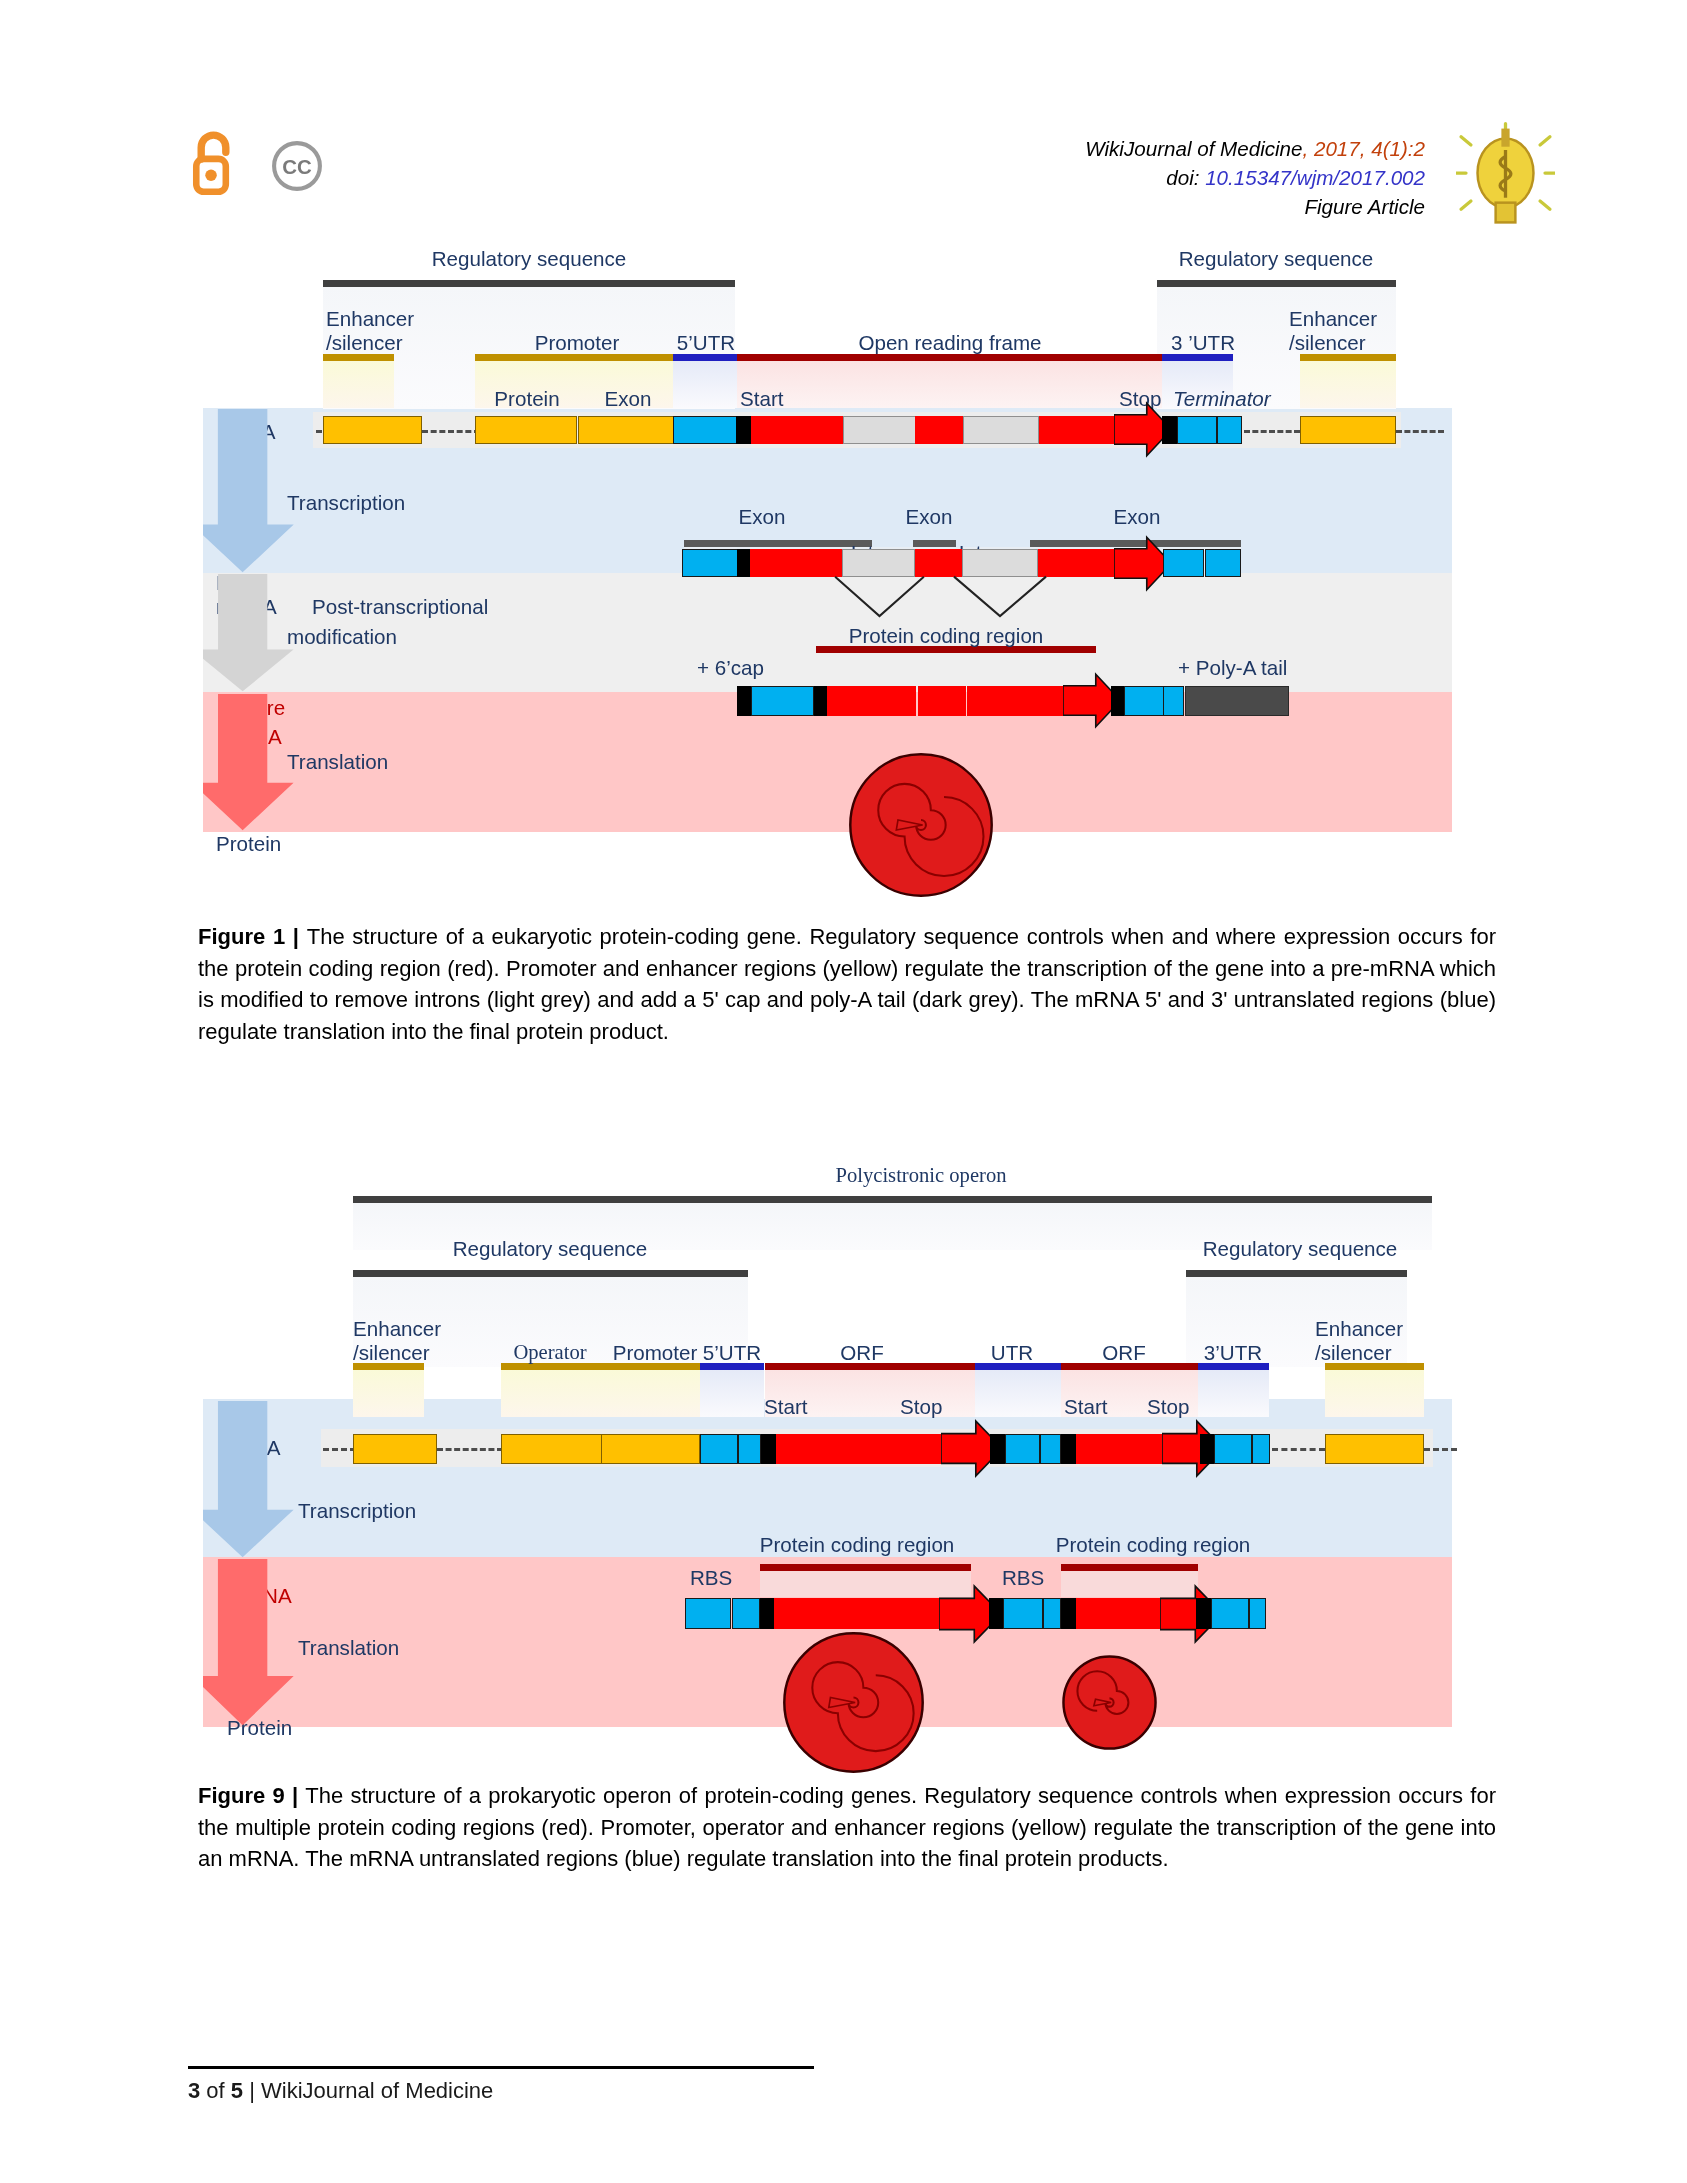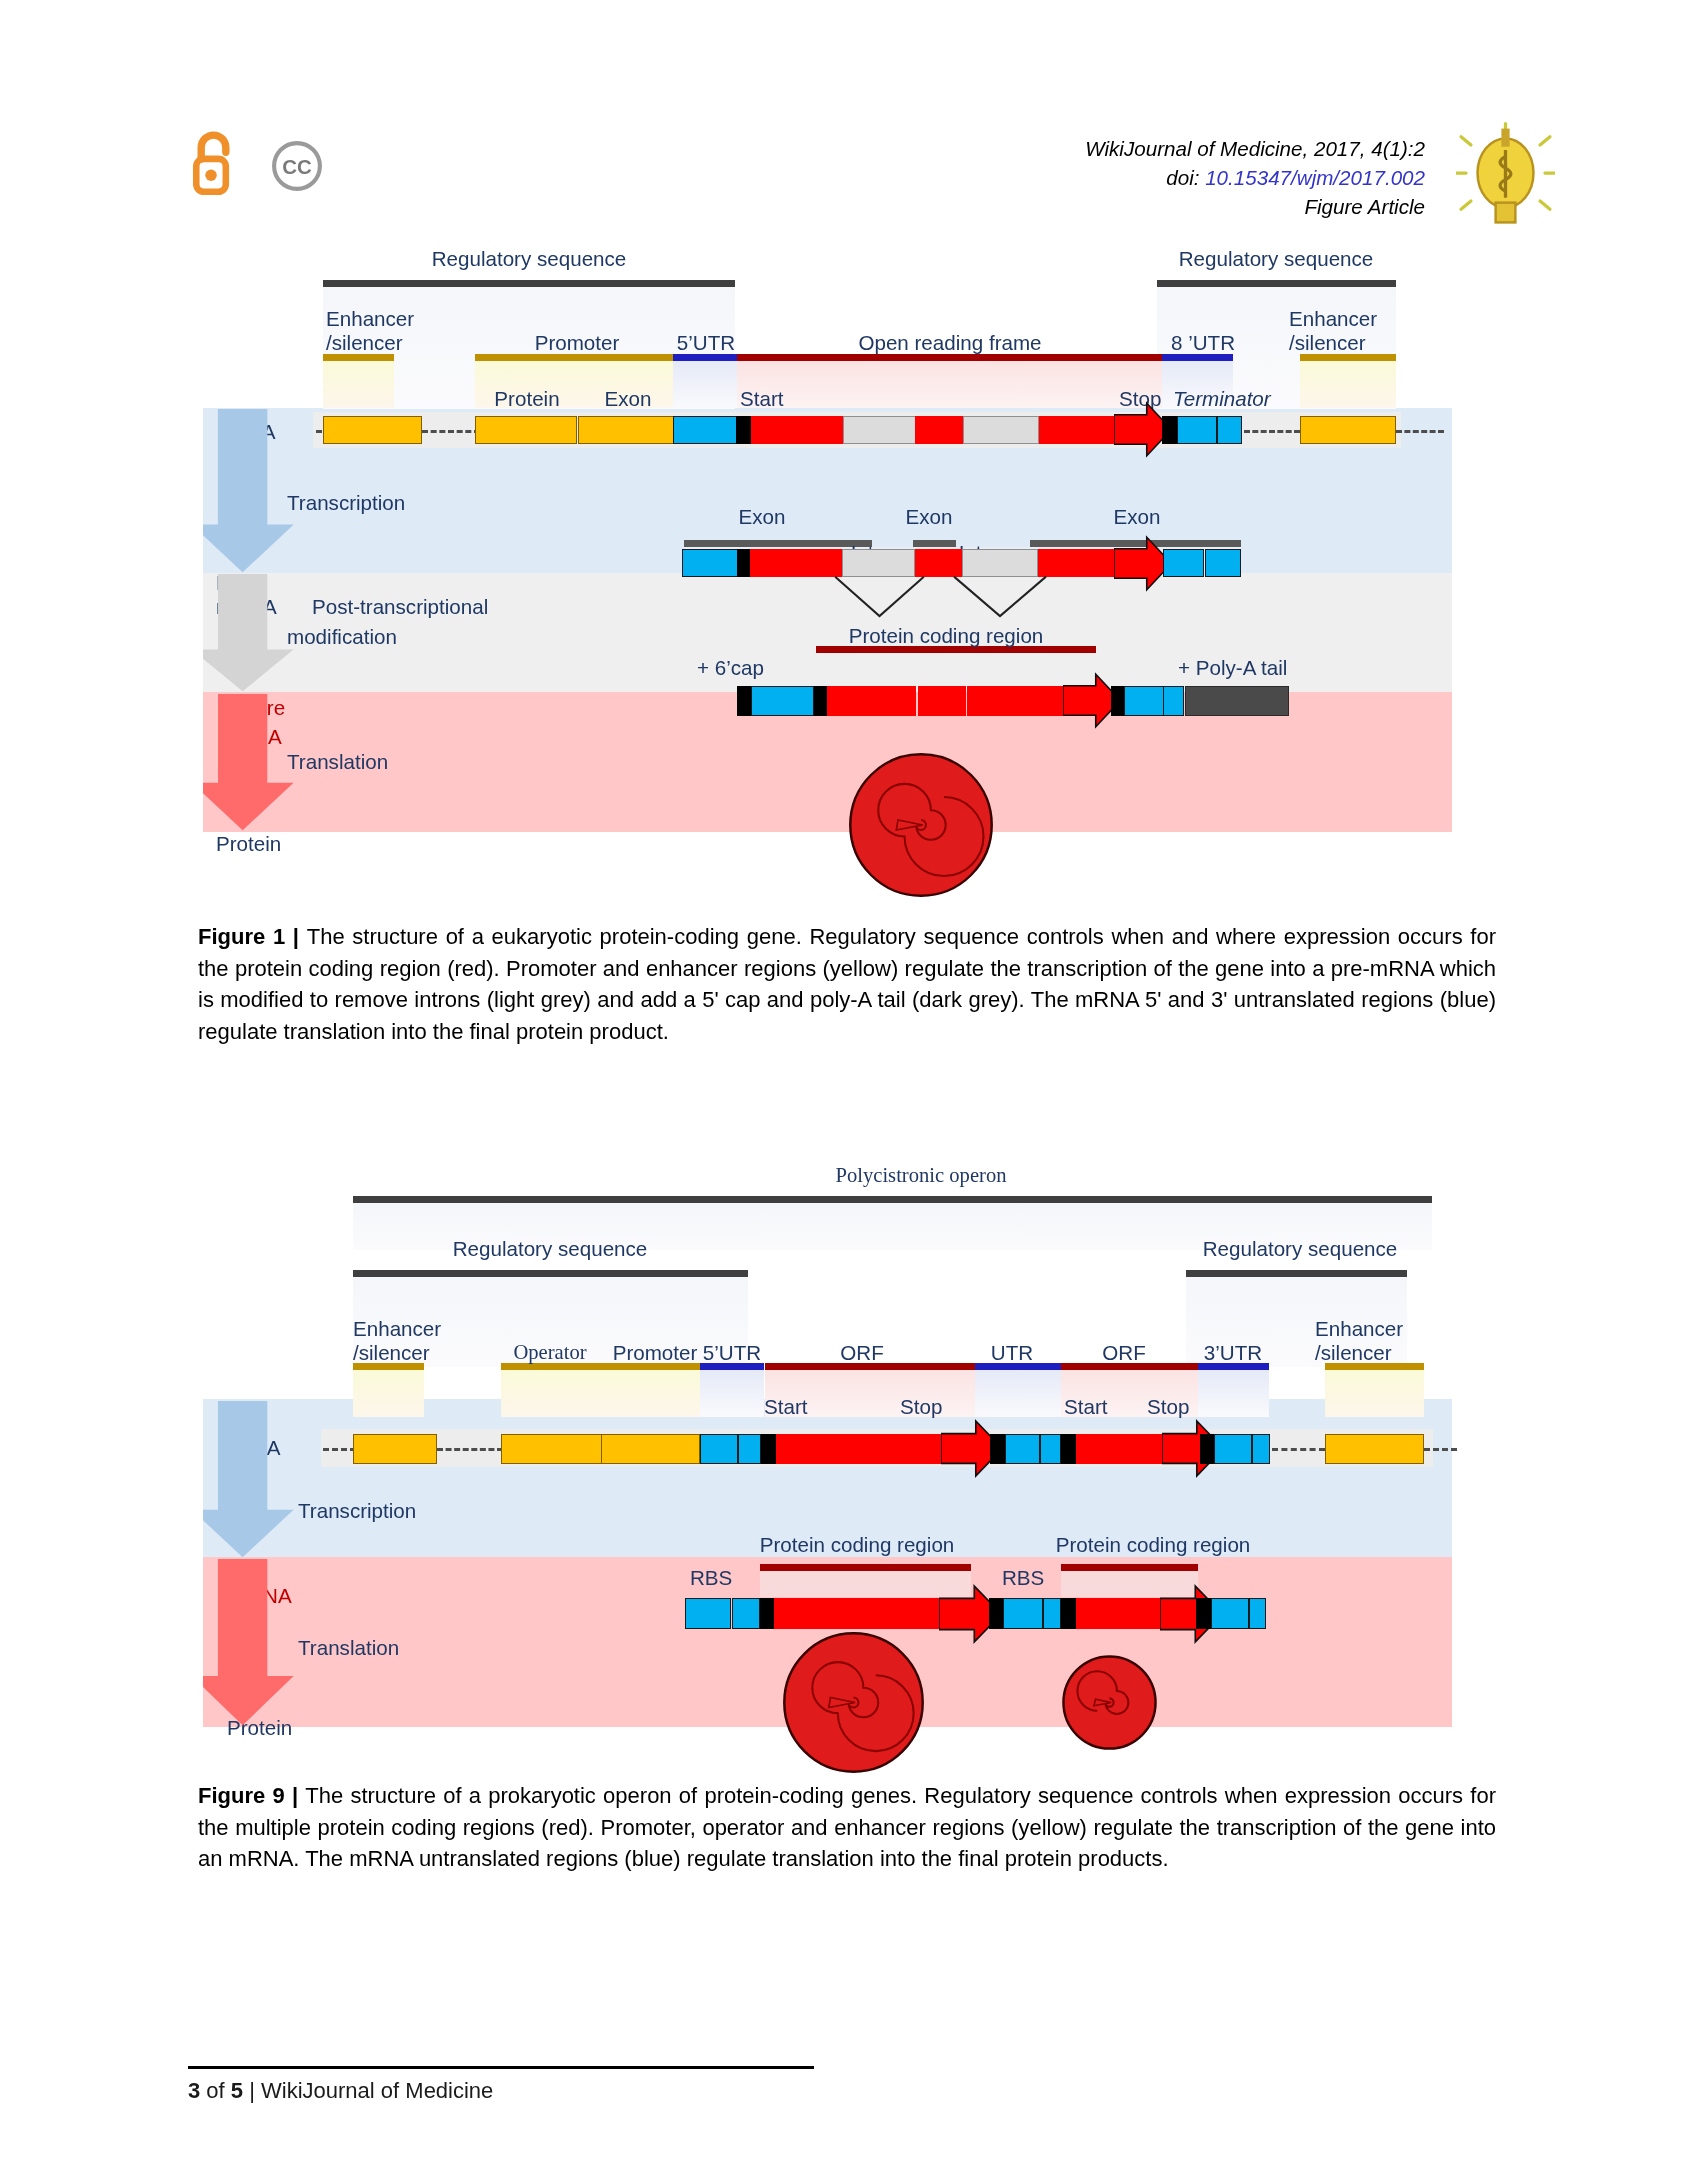--- a/index.html
+++ b/index.html
@@ -15,21 +15,21 @@
   
   .header { position: absolute; top: 58px; left: 0; width: 1687px; height: 115px; }
   .oa-icon { position: absolute; left: 188px; top: 73px; width: 51px; height: 64px; }
   .cc-icon { position: absolute; left: 270px; top: 81px; width: 54px; height: 54px; }
   .hdr-lines {
     position: absolute; right: 262px; top: 76px;
     text-align: right; font-style: italic; font-size: 20.6px; color: #000;
     line-height: 1.42; font-family: "Liberation Sans", sans-serif;
   }
   .hdr-lines .doi-link { color: #3434c8; }
-  .hdr-lines .comma-red { color: #000000; text-align: center; }
+  .hdr-lines .comma-red { color: #c2410c; text-align: center; }
   .bulb { position: absolute; right: 132px; top: 64px; width: 99px; height: 107px; }
 
   
   .figure { position: absolute; }
   .band { position: absolute; }
   .band.dna   { background: #DEEAF6; }
   .band.pre   { background: #EFEFEF; }
   .band.mat   { background: #FFC7C7; }
 
   .lbl {
@@ -164,21 +164,21 @@
 
     <div class="lbl ctr" style="left:529px; top:246px;">Regulatory sequence</div>
     <div class="lbl ctr" style="left:1276px; top:246px;">Regulatory sequence</div>
     <div class="lbl" style="left:326px; top:306px;">Enhancer</div>
     <div class="lbl" style="left:326px; top:330px;">/silencer</div>
     <div class="lbl" style="left:1289px; top:306px;">Enhancer</div>
     <div class="lbl" style="left:1289px; top:330px;">/silencer</div>
     <div class="lbl ctr" style="left:577px; top:330px;">Promoter</div>
     <div class="lbl ctr" style="left:706px; top:330px;">5’UTR</div>
     <div class="lbl ctr" style="left:950px; top:330px;">Open reading frame</div>
-    <div class="lbl ctr" style="left:1203px; top:330px;">8 ’UTR</div>
+    <div class="lbl ctr" style="left:1203px; top:330px;">3 ’UTR</div>
     <div class="lbl ctr" style="left:527px; top:386px;">Protein</div>
     <div class="lbl ctr" style="left:628px; top:386px;">Exon</div>
     <div class="lbl" style="left:740px; top:386px;">Start</div>
     <div class="lbl" style="left:1119px; top:386px;">Stop</div>
     <div class="lbl" style="left:1173px; top:386px;font-style:italic;">Terminator</div>
 
     <div class="backbone" style="left:313px; top:412px; width:1088px; height:36px;"></div>
     <div class="dashline" style="left:316px; top:430px; width:91px;"></div>
     <div class="seg yellow" style="left:323px; top:416px; width:99px; height:28px;"></div>
     <div class="dashline" style="left:422px; top:430px; width:58px;"></div>

